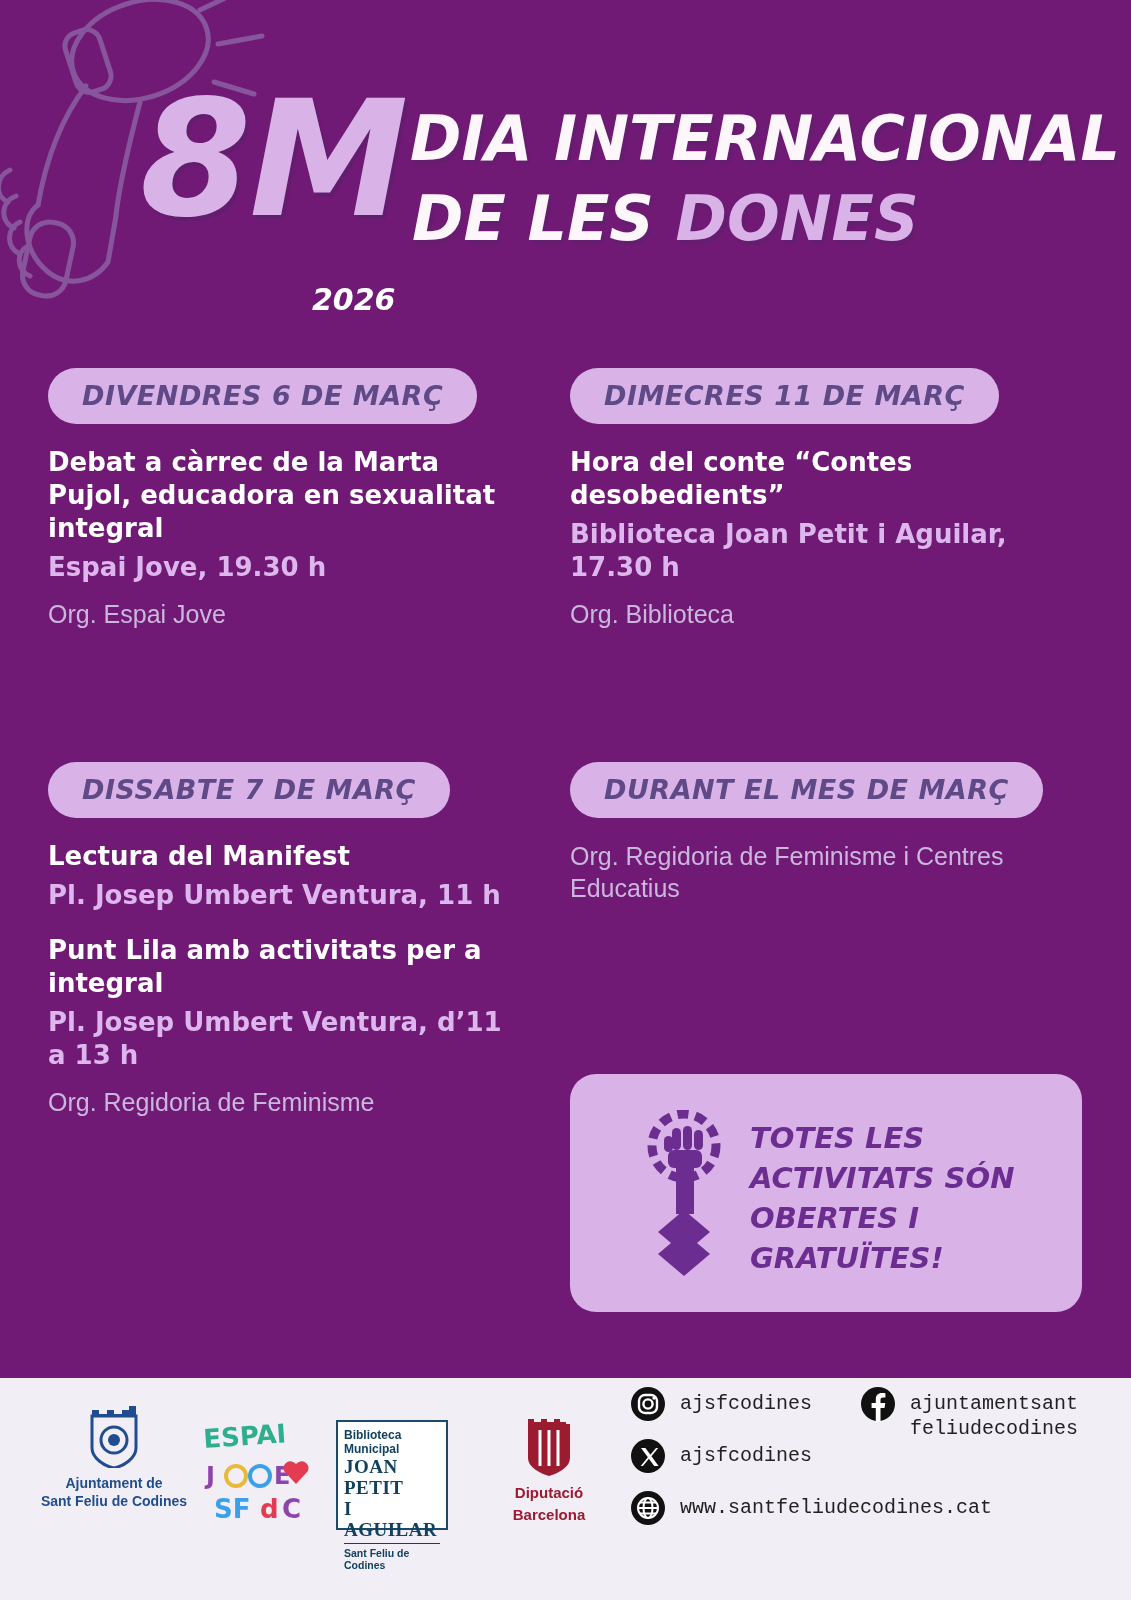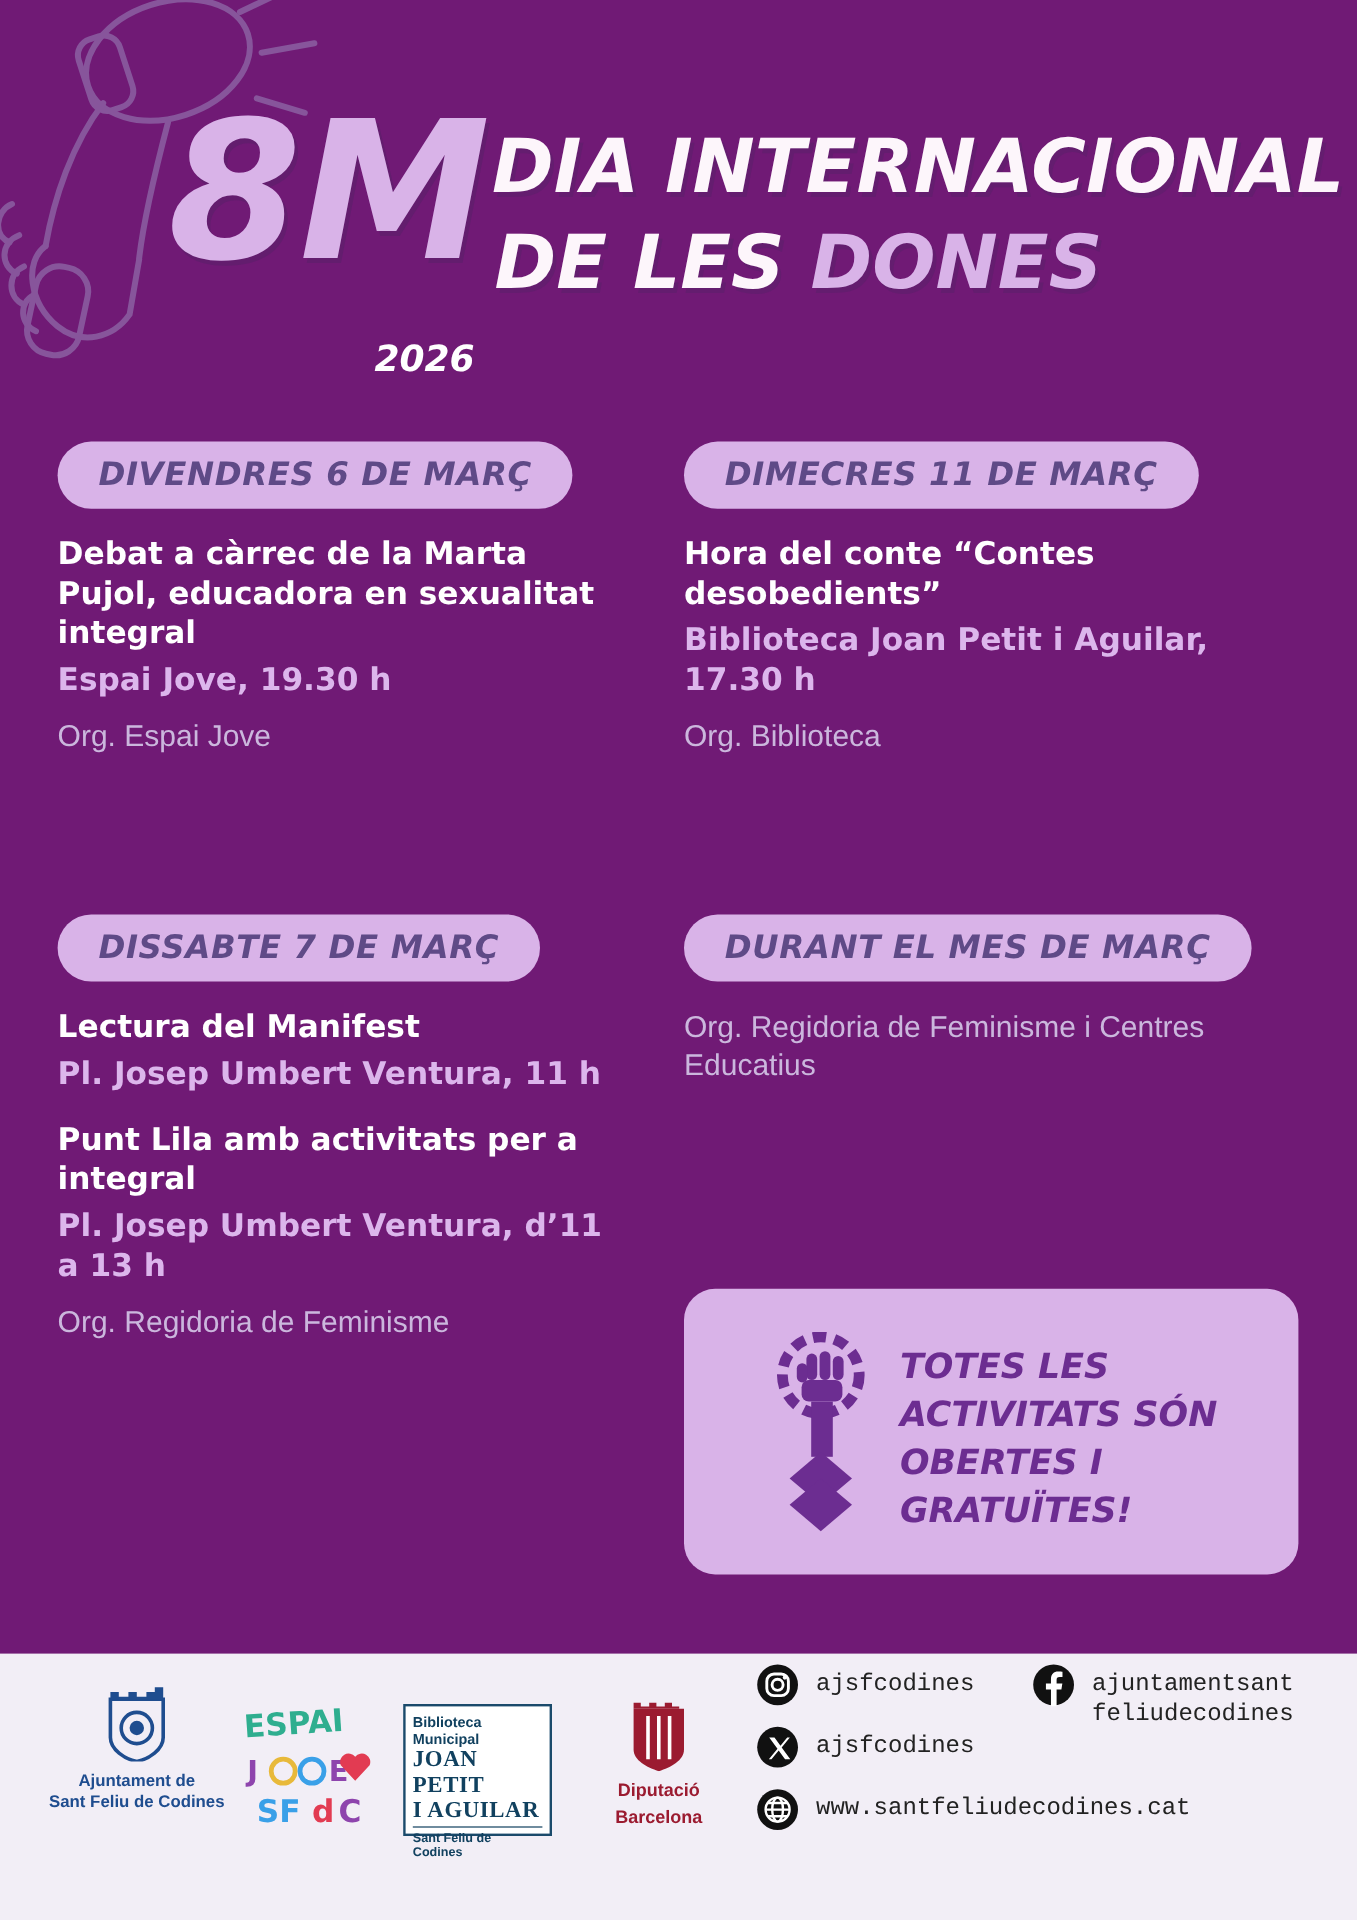--- a/index.html
+++ b/index.html
@@ -200,21 +200,21 @@
     position: absolute;
     left: 200px;
     top: 40px;
     width: 130px;
     height: 110px;
   }
   .logo-bib {
     position: absolute;
     left: 336px;
     top: 42px;
-    width: 124px;
+    width: 112px;
     height: 110px;
     background: #ffffff;
     border: 2px solid #1b4a6b;
     box-sizing: border-box;
     padding: 6px 6px;
     color: #11415f;
     font-family: "Liberation Serif", serif;
   }
   .logo-bib .l1 { font-size: 12px; font-weight: bold; font-family:"Liberation Sans", sans-serif; }
   .logo-bib .l2 { font-size: 19px; font-weight: bold; line-height: 21px; letter-spacing: 0.5px; }

